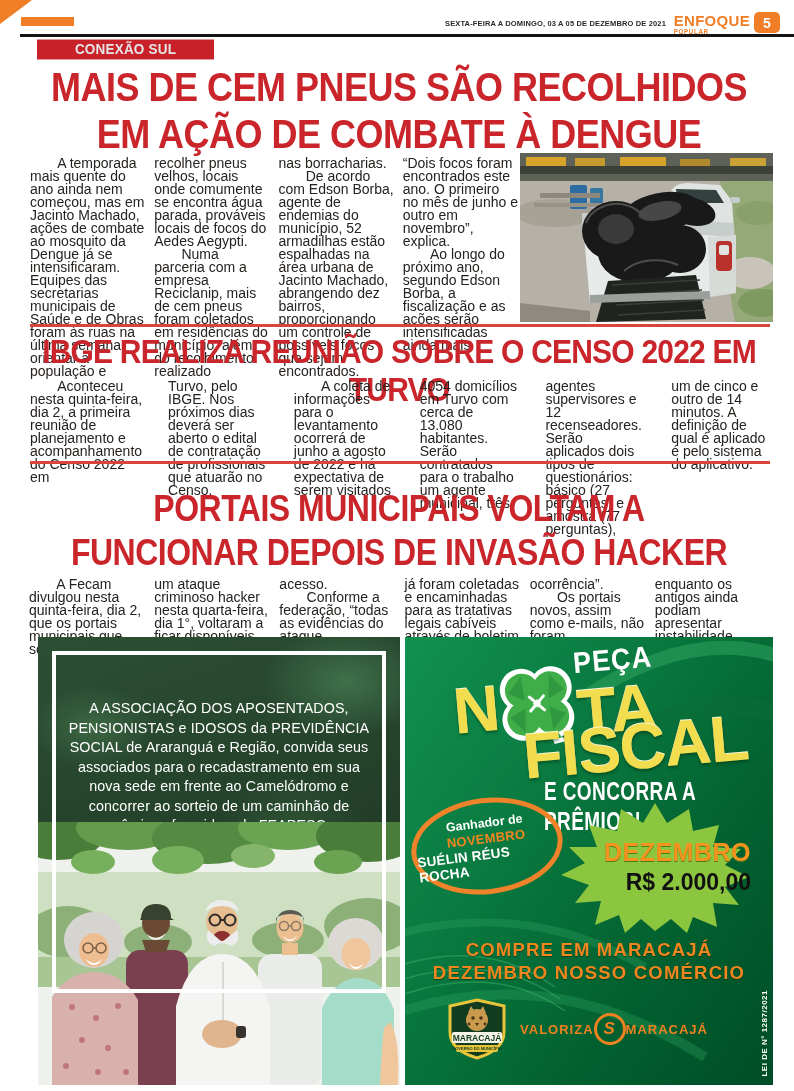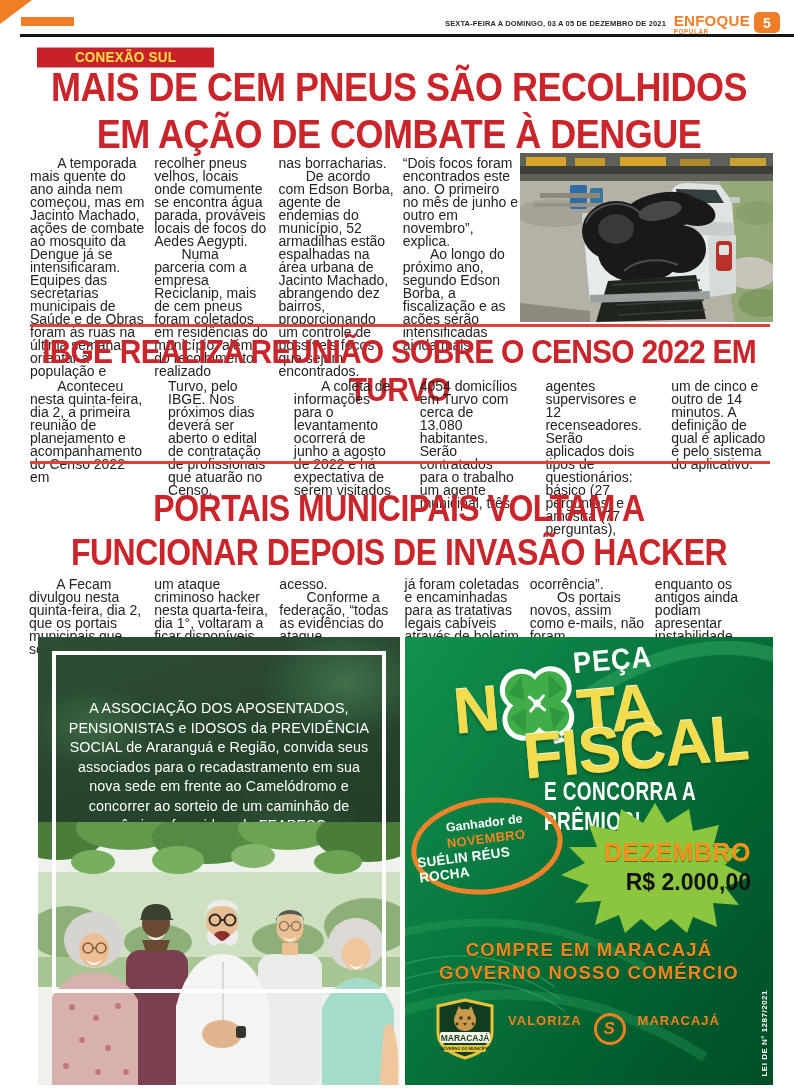--- a/index.html
+++ b/index.html
@@ -13,22 +13,22 @@
   .black-rule { position:absolute; top:34px; left:20px; right:0; height:3px; background:#141414; }
   .date-line { position:absolute; top:19px; right:128px; font-size:7.5px; font-weight:bold;
     color:#2b2726; letter-spacing:.15px; }
   .logo { position:absolute; top:13px; right:44px; color:#f07e26; text-align:left; line-height:1; }
   .logo-title { font-size:15px; font-weight:bold; letter-spacing:.3px; }
   .logo-sub { font-size:6.3px; font-weight:bold; letter-spacing:.6px; margin-top:1px; }
   .page-badge { position:absolute; top:12px; right:14px; width:26px; height:21px; background:#f07e26;
     border-radius:5px; color:#fff; font-weight:bold; font-size:14px;
     display:flex; align-items:center; justify-content:center; }
   .section-tag { position:absolute; top:40px; left:37px; width:177px; height:19px; background:#c9212a;
-    color:#fde047; font-weight:bold; font-size:13.5px; letter-spacing:.2px;
-    display:flex; align-items:center; justify-content:center; transform:scaleY(1.05);margin-top:8px; }
+    color:#e5e5e5; font-weight:bold; font-size:13.5px; letter-spacing:.2px;
+    display:flex; align-items:center; justify-content:center; transform:scaleY(1.05); }
 
   
   .headline { position:absolute; left:26px; right:22px; text-align:center; color:#c9252b;
     font-weight:bold; transform:scaleY(1.13); transform-origin:top center; letter-spacing:-.5px; }
   .headline-1 { top:64px; font-size:36px; line-height:41px; }
   .headline-2 { top:332px; font-size:30px; line-height:34px; letter-spacing:-.8px; }
   .headline-3 { top:487px; font-size:32px; line-height:39px; }
   .red-rule { position:absolute; left:30px; right:24px; height:3px; background:#d9453a; }
   .rule-1 { top:324px; } .rule-2 { top:461px; }
 
@@ -83,21 +83,21 @@
   .star-text { position:absolute; top:164px; left:154px; width:192px; height:132px;
     display:flex; flex-direction:column; align-items:flex-end; justify-content:center; gap:2px; }
   .star-month { color:#f6921e; font-weight:bold; font-size:25px; letter-spacing:.5px;
     text-shadow:0 1px 0 #4c7d1d; }
   .star-value { color:#111; font-weight:bold; font-size:23px; }
   .cta { position:absolute; top:301px; left:0; right:0; text-align:center; color:#f1861f;
     font-weight:bold; font-size:18.5px; line-height:23px; letter-spacing:1.2px;
     text-shadow:0 1px 1px rgba(0,30,10,.5); }
   .logos-row { position:absolute; top:352px; left:0; right:26px; height:80px;
     display:flex; align-items:center; justify-content:center; gap:10px; }
-  .valoriza { display:flex; gap:12px; color:#ee8221; font-weight:bold;
+  .valoriza { display:flex; align-items:center; gap:0; color:#ee8221; font-weight:bold;
     font-size:13px; letter-spacing:1px; }
   .valoriza-circle { width:32px; height:32px; border:3px solid #ee8221; border-radius:50%;
     display:flex; align-items:center; justify-content:center; color:#ee8221;
     font-size:17px; font-weight:bold; font-style:italic; }
   .law-vertical { position:absolute; right:4px; bottom:8px; writing-mode:vertical-rl;
     transform:rotate(180deg); color:#fff; font-weight:bold; font-size:8px; letter-spacing:.5px; }
 </style>
 </head>
 <body>
 
@@ -372,21 +372,21 @@
     <svg class="starburst" viewBox="0 0 192 132" xmlns="http://www.w3.org/2000/svg">
       <polygon fill="#8cc63f" points="96,2 108,22 130,8 134,30 160,24 154,46 182,48 166,64 190,76 166,86 180,104 154,102 158,126 134,116 128,132 112,118 96,130 82,118 66,132 60,114 36,124 42,100 16,102 30,84 2,74 26,62 10,46 38,46 30,24 58,30 62,8 84,22"></polygon>
     </svg>
     <div class="star-text">
       <div class="star-month">DEZEMBRO</div>
       <div class="star-value">R$ 2.000,00</div>
     </div>
 
     <div class="cta">
       <div>COMPRE EM MARACAJÁ</div>
-      <div>GOVERNO NOSSO COMÉRCIO</div>
+      <div>DEZEMBRO NOSSO COMÉRCIO</div>
     </div>
 
     <div class="logos-row">
       <svg width="66" height="62" viewBox="0 0 66 62" xmlns="http://www.w3.org/2000/svg">
         <path d="M33,2 L60,8 L60,34 Q60,52 33,60 Q6,52 6,34 L6,8 Z" fill="#123c1f" stroke="#e8c43b" stroke-width="3"></path>
         <circle cx="33" cy="22" r="11" fill="#c99a4e"></circle>
         <path d="M24,15 L27,8 L31,14 Z" fill="#c99a4e"></path>
         <path d="M42,15 L39,8 L35,14 Z" fill="#c99a4e"></path>
         <g fill="#4a3517">
           <circle cx="29" cy="20" r="1.8"></circle>

